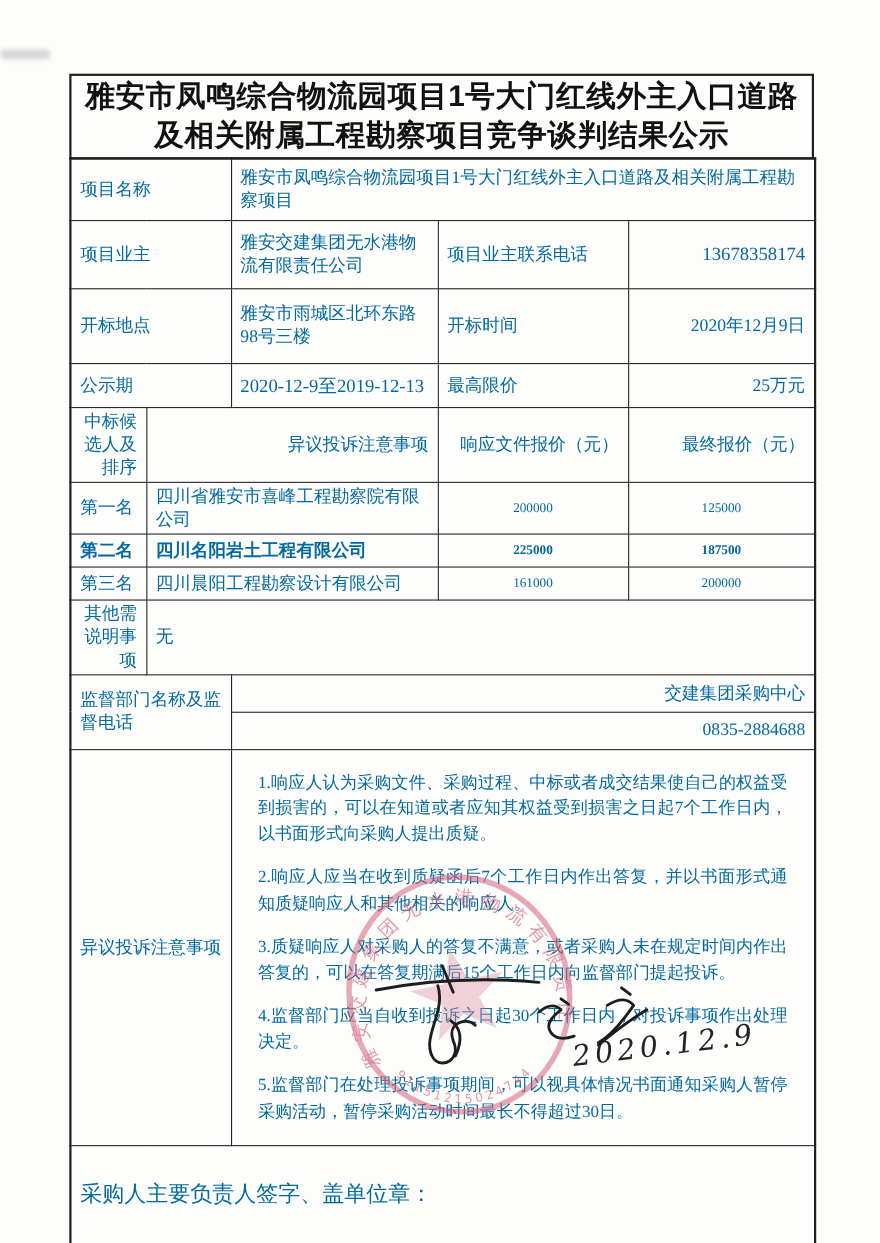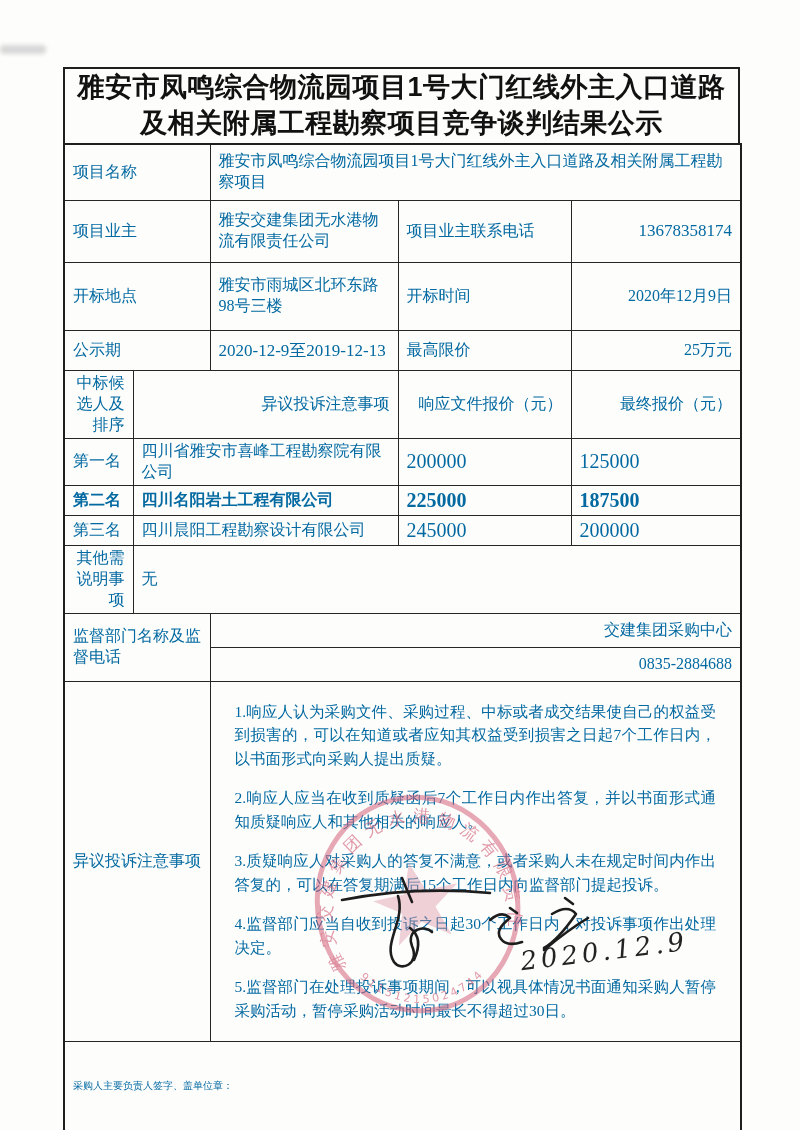--- a/index.html
+++ b/index.html
@@ -29,38 +29,38 @@
     font-size:16px;color:#0369a1;
   }
   table.doc td{
     border:1.5px solid #262626;
     padding:2px 8px;vertical-align:middle;
     overflow:hidden;box-sizing:border-box;
   }
   table.doc{border:2px solid #1f1f1f;}
   td.lab{text-align:left;}
   td.ctr{text-align:right;}
-  td.num{font-size:20px;}
+  td.num{text-align:center;font-size:12px;}
   .r-name{height:56px;}
   .r-owner{height:62px;}
   .r-open{height:68px;}
   .r-pub{height:40px;}
   .r-chead{height:57px;}
   .r-c1{height:46px;}
   .r-c2{height:30px;font-weight:bold;}
   .r-c3{height:30px;}
   .r-other{height:50px;}
   .r-sup{height:34px;}
   .r-obj{height:233px;}
   .r-sign{height:90px;}
   td.objtext{vertical-align:middle;padding:8px 12px;font-size:15.5px;line-height:1.52;text-align:justify;}
   td.objtext div{margin:16px;}
   .phone{font-size:17px;}
   .pubval{font-size:17px;}
-  .sign-label{font-size:10px;}
+  .sign-label{font-size:20px;}
   .overlay{position:absolute;pointer-events:none;}
   .date-hand{
     position:absolute;left:520px;top:936px;
     font-family:"DejaVu Serif",serif;font-style:italic;
     font-size:26px;letter-spacing:4px;color:#232323;
     transform:rotate(-7deg);
   }
 </style>
 </head>
 <body>
@@ -122,21 +122,21 @@
     </tr>
     <tr class="r-c2">
       <td class="lab">第二名</td>
       <td colspan="2" class="lab">四川名阳岩土工程有限公司</td>
       <td class="num">225000</td>
       <td class="num">187500</td>
     </tr>
     <tr class="r-c3">
       <td class="lab">第三名</td>
       <td colspan="2" class="lab">四川晨阳工程勘察设计有限公司</td>
-      <td class="num">245000</td>
+      <td class="num">161000</td>
       <td class="num">200000</td>
     </tr>
 
     <tr class="r-other">
       <td class="ctr">其他需说明事项</td>
       <td colspan="4" class="lab">无</td>
     </tr>
 
     <tr class="r-sup">
       <td colspan="2" rowspan="2" class="lab">监督部门名称及监督电话</td>

